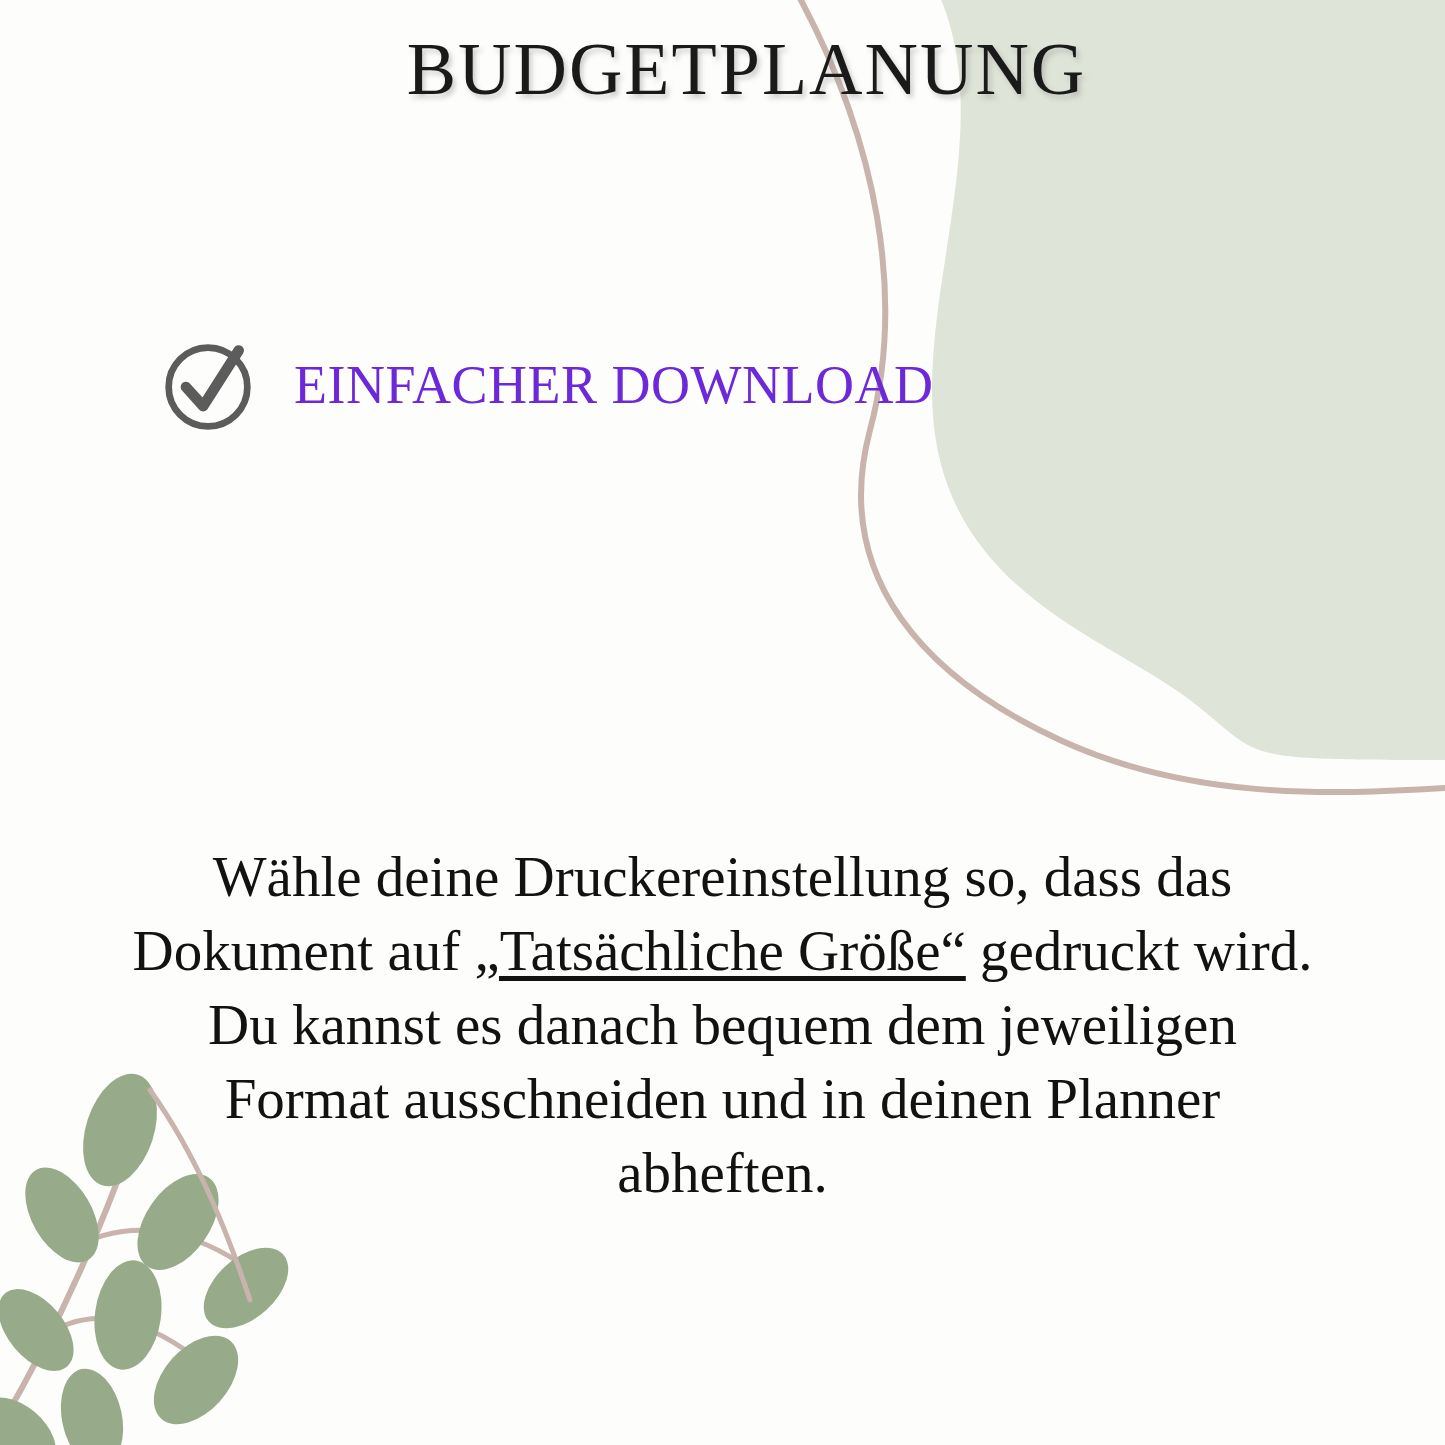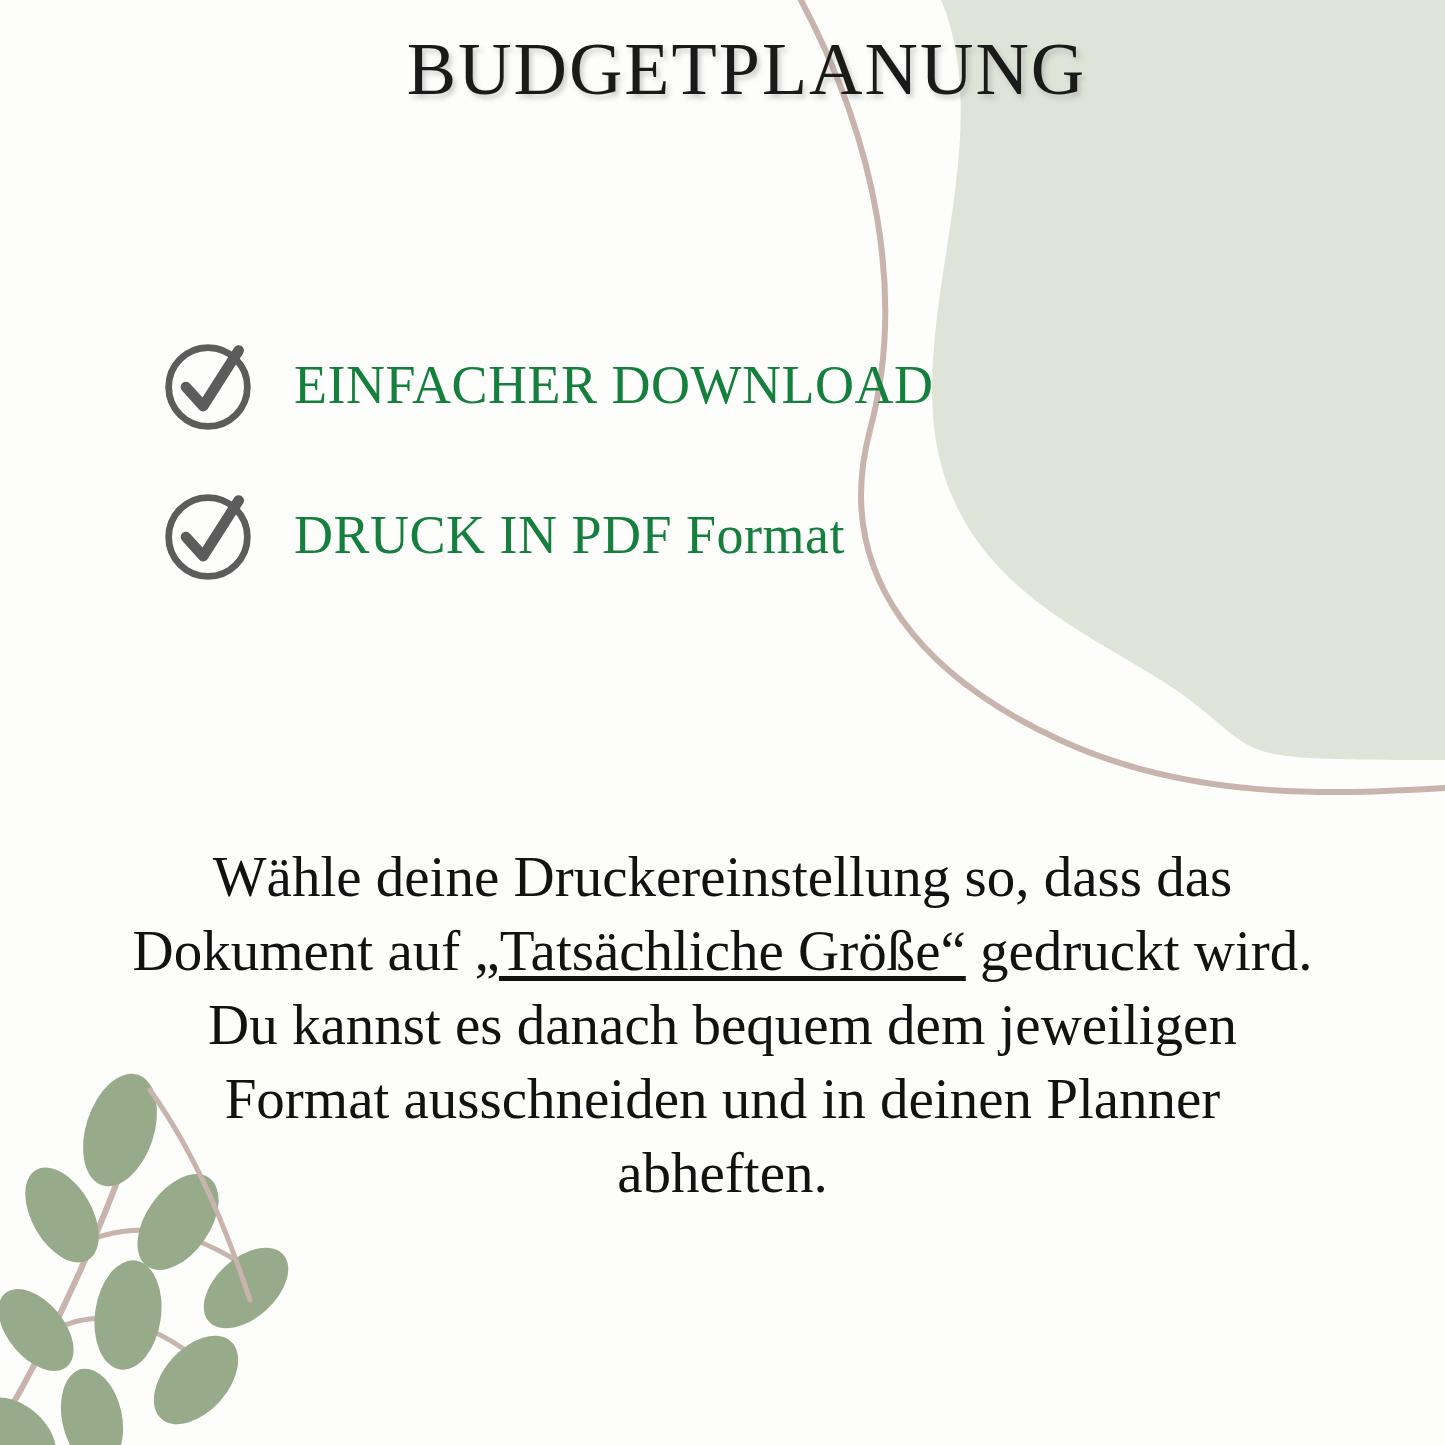--- a/index.html
+++ b/index.html
@@ -61,21 +61,21 @@
   .check-icon {
     width: 96px;
     height: 96px;
     flex: 0 0 96px;
     margin-right: 38px;
   }
   .check-label {
     font-family: "Liberation Serif", serif;
     font-size: 54px;
     letter-spacing: 0.5px;
-    color: #15803d;
+    color: #6d28d9;
     white-space: nowrap;
   }
 
   
   .paragraph {
     position: absolute;
     top: 840px;
     left: 120px;
     width: 1205px;
     text-align: center;
@@ -126,27 +126,20 @@
   <div class="checklist">
 
     <div class="check-row">
       <svg class="check-icon" viewBox="0 0 100 100">
         <circle cx="50" cy="52" r="41" fill="none" stroke="#5c5c5c" stroke-width="7"></circle>
         <path d="M27 52 L45 72 L82 14" fill="none" stroke="#5c5c5c" stroke-width="11" stroke-linecap="round" stroke-linejoin="round"></path>
       </svg>
       <div class="check-label">EINFACHER DOWNLOAD</div>
     </div>
 
-    <div class="check-row">
-      <svg class="check-icon" viewBox="0 0 100 100">
-        <circle cx="50" cy="52" r="41" fill="none" stroke="#5c5c5c" stroke-width="7"></circle>
-        <path d="M27 52 L45 72 L82 14" fill="none" stroke="#5c5c5c" stroke-width="11" stroke-linecap="round" stroke-linejoin="round"></path>
-      </svg>
-      <div class="check-label">DRUCK IN PDF Format</div>
-    </div>
 
 
   </div>
 
   <div class="paragraph">
     <span>Wähle deine Druckereinstellung so, dass das Dokument auf </span><span class="u">„Tatsächliche Größe“</span><span> gedruckt wird. Du kannst es danach bequem dem jeweiligen Format ausschneiden und in deinen Planner abheften.</span>
   </div>
 
 </div>
 

